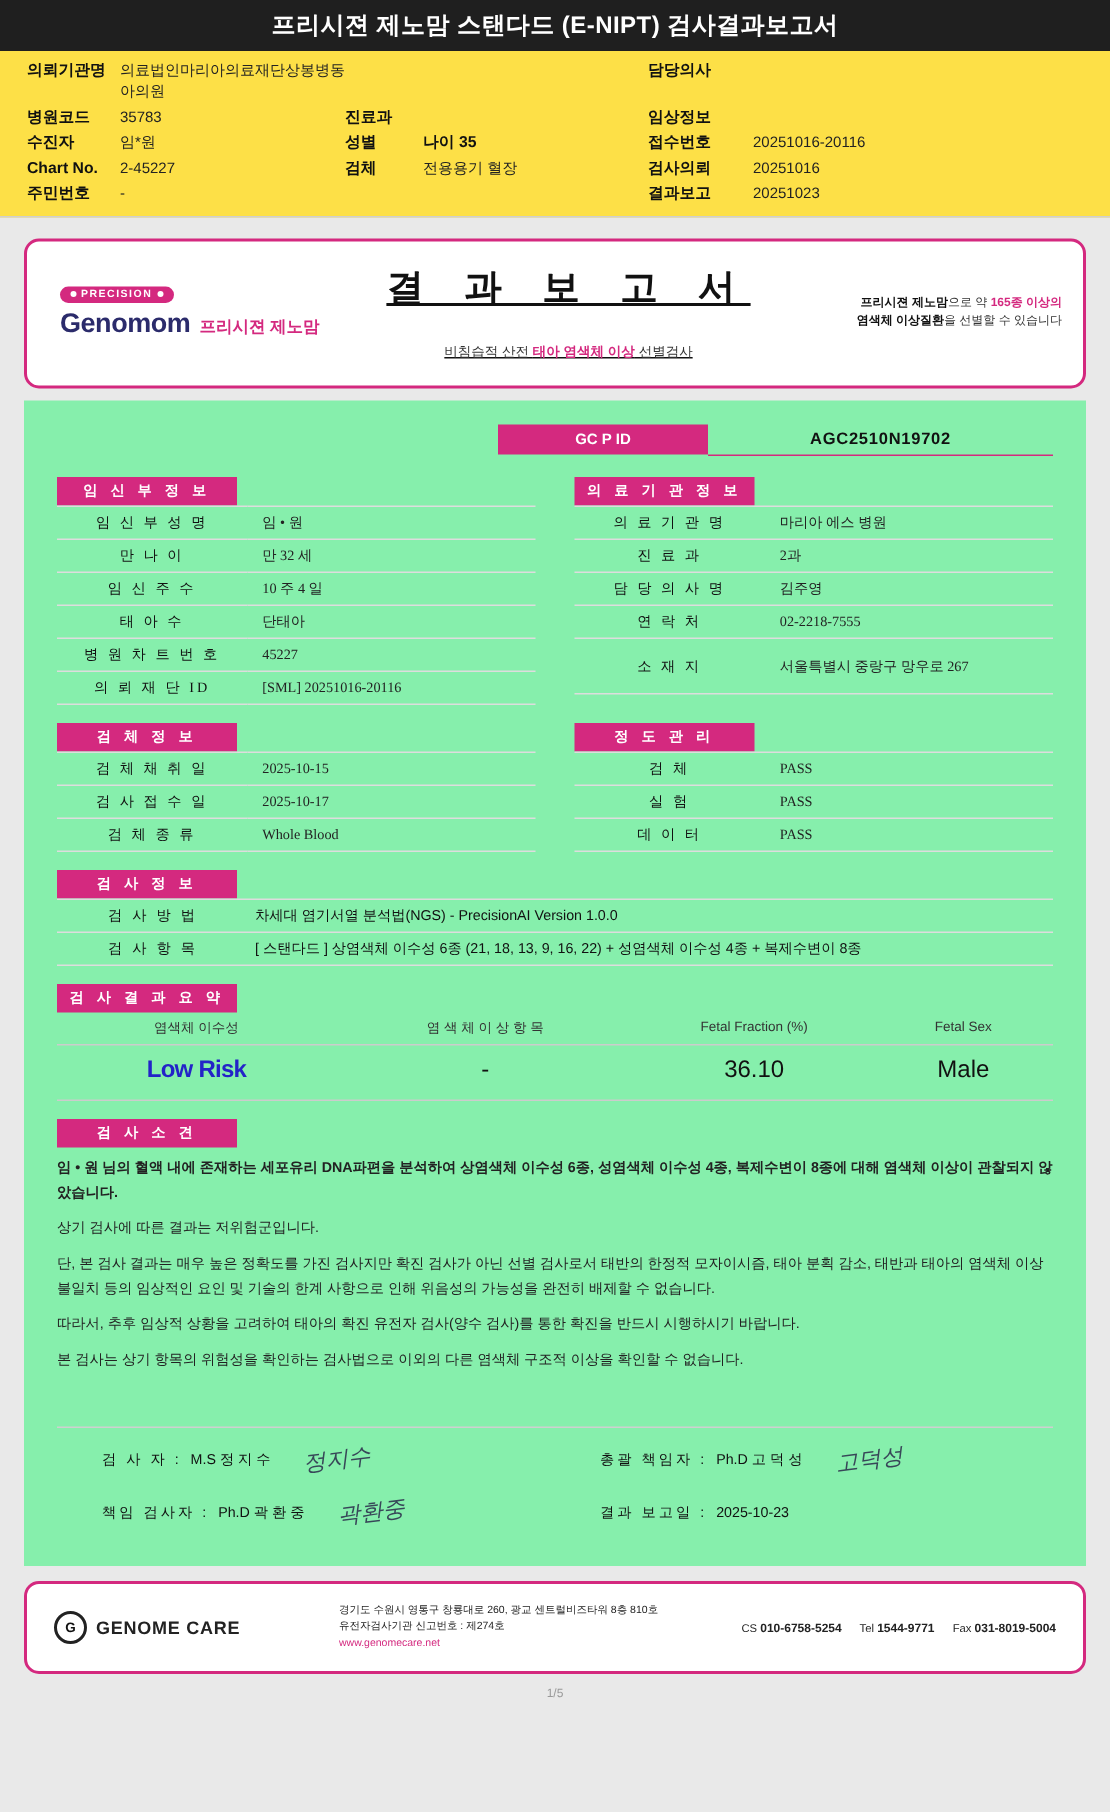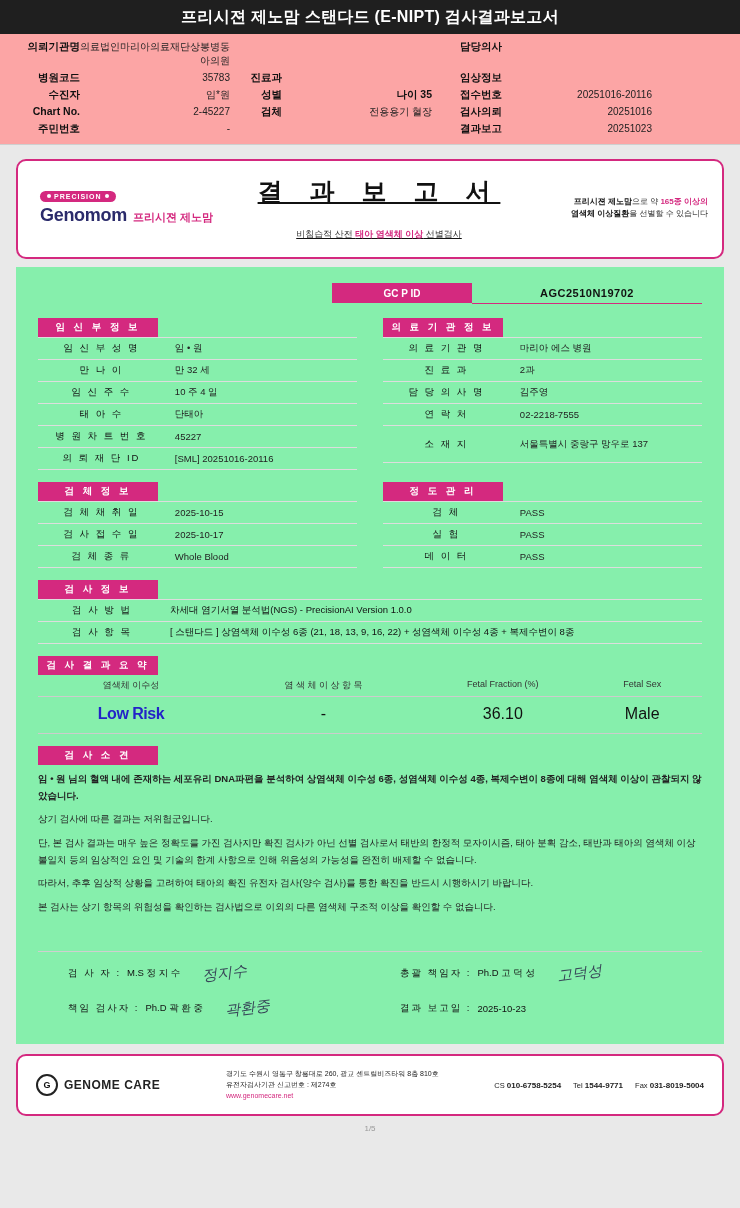--- a/index.html
+++ b/index.html
@@ -14,23 +14,22 @@
 
   
   .titlebar{
     height:34px;background:#1f1f1f;color:#fff;
     display:flex;align-items:center;justify-content:center;
     font-size:16px;font-weight:bold;letter-spacing:.3px;
   }
 
   
   .hdr{
-    background:#fca5a5;border-bottom:1px solid #cfcfcf;
+    background:#fde047;border-bottom:1px solid #cfcfcf;
     padding:6px 18px 8px 18px;
-    text-align:right;
   }
   .hdr-grid{
     display:grid;
     grid-template-columns:62px 150px 52px 150px 70px 150px;
     row-gap:3px;align-items:baseline;
   }
   .hdr-grid .lbl{font-weight:bold;font-size:10.5px;color:#111;}
   .hdr-grid .val{font-size:10px;color:#222;}
   .hdr-grid .lbl.nowrap{white-space:nowrap;}
 
@@ -87,21 +86,21 @@
 
   
   .sec-h{
     background:#d4297f;color:#fff;font-size:9.5px;font-weight:bold;
     padding:3px 0;text-align:center;letter-spacing:3px;
     width:120px;margin-bottom:0;
   }
   .two-col{display:flex;gap:26px;}
   .col{flex:1;min-width:0;}
 
-  table.kv{width:100%;border-collapse:collapse;table-layout:fixed;}
+  table.kv{width:100%;border-collapse:collapse;table-layout:fixed;font-family:Liberation Serif, serif;}
   table.kv td{
     font-size:9.5px;padding:4px 4px;border-bottom:1px solid #ddd;color:#222;
     vertical-align:middle;
   }
   table.kv td.k{
     width:40%;text-align:center;color:#111;letter-spacing:2px;white-space:nowrap;
   }
   table.kv td.v{width:60%;padding-left:10px;}
   table.kv tr:first-child td{border-top:1px solid #ddd;}
 
@@ -290,21 +289,21 @@
           <tr>
                 <td class="k">담 당 의 사 명</td>
                 <td class="v">김주영</td>
               </tr>
           <tr>
                 <td class="k">연     락     처</td>
                 <td class="v">02-2218-7555</td>
               </tr>
           <tr>
                 <td class="k" style="height:28px">소     재     지</td>
-                <td class="v">서울특별시 중랑구 망우로 137</td>
+                <td class="v">서울특별시 중랑구 망우로 267</td>
               </tr>
         </tbody>
           </table>
       </div>
     </div>
 
     <div class="two-col block">
       <div class="col">
         <div class="sec-h">검 체 정 보</div>
         <table class="kv">

